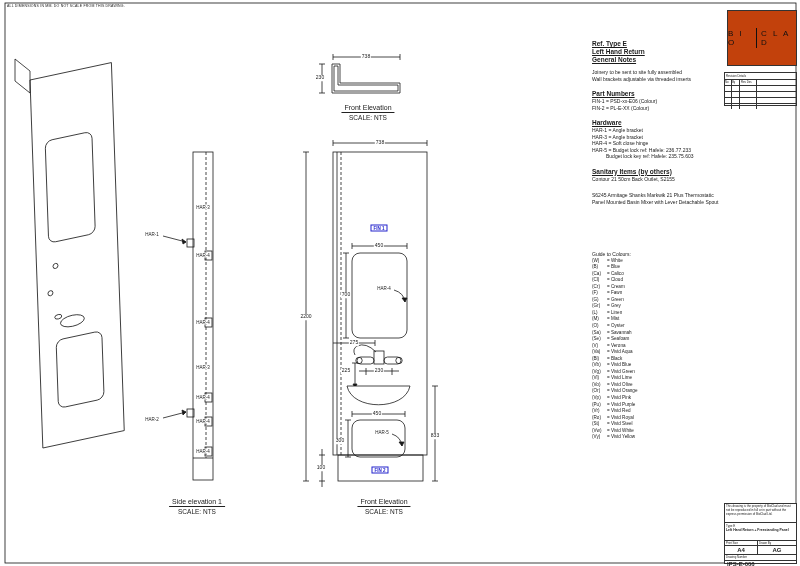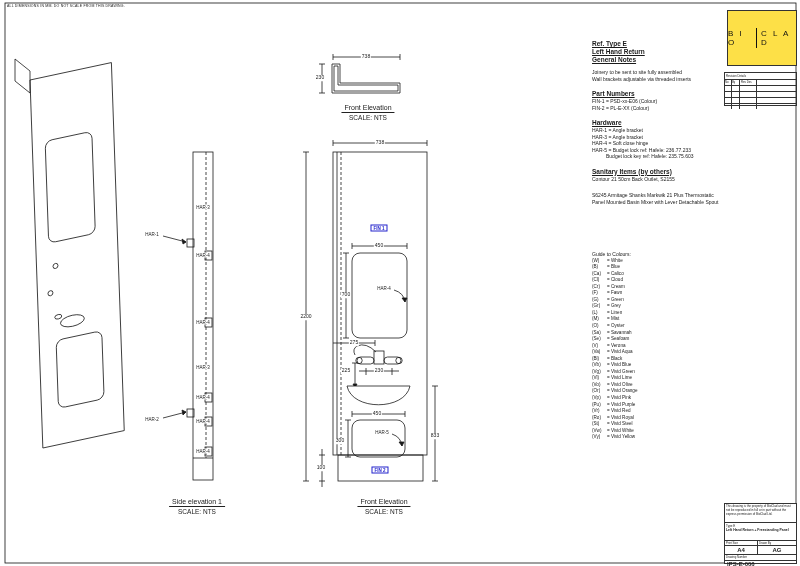--- a/index.html
+++ b/index.html
@@ -21,21 +21,21 @@
        font-size:5px;line-height:5.5px;padding:0 1px;white-space:nowrap;}
   .har{position:absolute;z-index:3;transform:translate(-50%,-50%);background:#fff;
        font-size:4.5px;line-height:5px;white-space:nowrap;}
   .fin{position:absolute;z-index:3;transform:translate(-50%,-50%);font-size:4.5px;line-height:5px;
        color:#2222cc;border:1px solid #2222cc;background:#fff;padding:0 2px;font-weight:bold;white-space:nowrap;}
   .cap{position:absolute;z-index:3;transform:translateX(-50%);text-align:center;white-space:nowrap;}
   .cap .c1{font-size:7px;border-bottom:1px solid #222;padding:0 3px 1px;}
   .cap .c2{font-size:6.5px;padding-top:1px;}
   
   .logobox{position:absolute;left:727px;top:10px;width:68px;height:54px;border:1px solid #333;
-           display:flex;align-items:center;justify-content:center;gap:4px;z-index:2;background:#fde047;}
+           display:flex;align-items:center;justify-content:center;gap:4px;z-index:2;background:#c2410c;}
   .logobox span{font-size:8px;letter-spacing:2px;color:#111;}
   .logodiv{width:1px;height:20px;background:#111;}
   .revtable{position:absolute;left:724px;top:72px;width:71px;height:32px;border:1px solid #333;z-index:2;font-size:2.8px;}
   .revhead{height:6px;border-bottom:1px solid #333;padding-left:1px;line-height:6px;}
   .revrow{height:5px;border-bottom:1px solid #333;display:flex;}
   .revrow:last-child{border-bottom:none;}
   .rc1{width:6px;border-right:1px solid #333;}
   .rc2{width:7px;border-right:1px solid #333;}
   .rc3{width:15px;border-right:1px solid #333;padding-left:1px;}
   .rc4{flex:1;}

